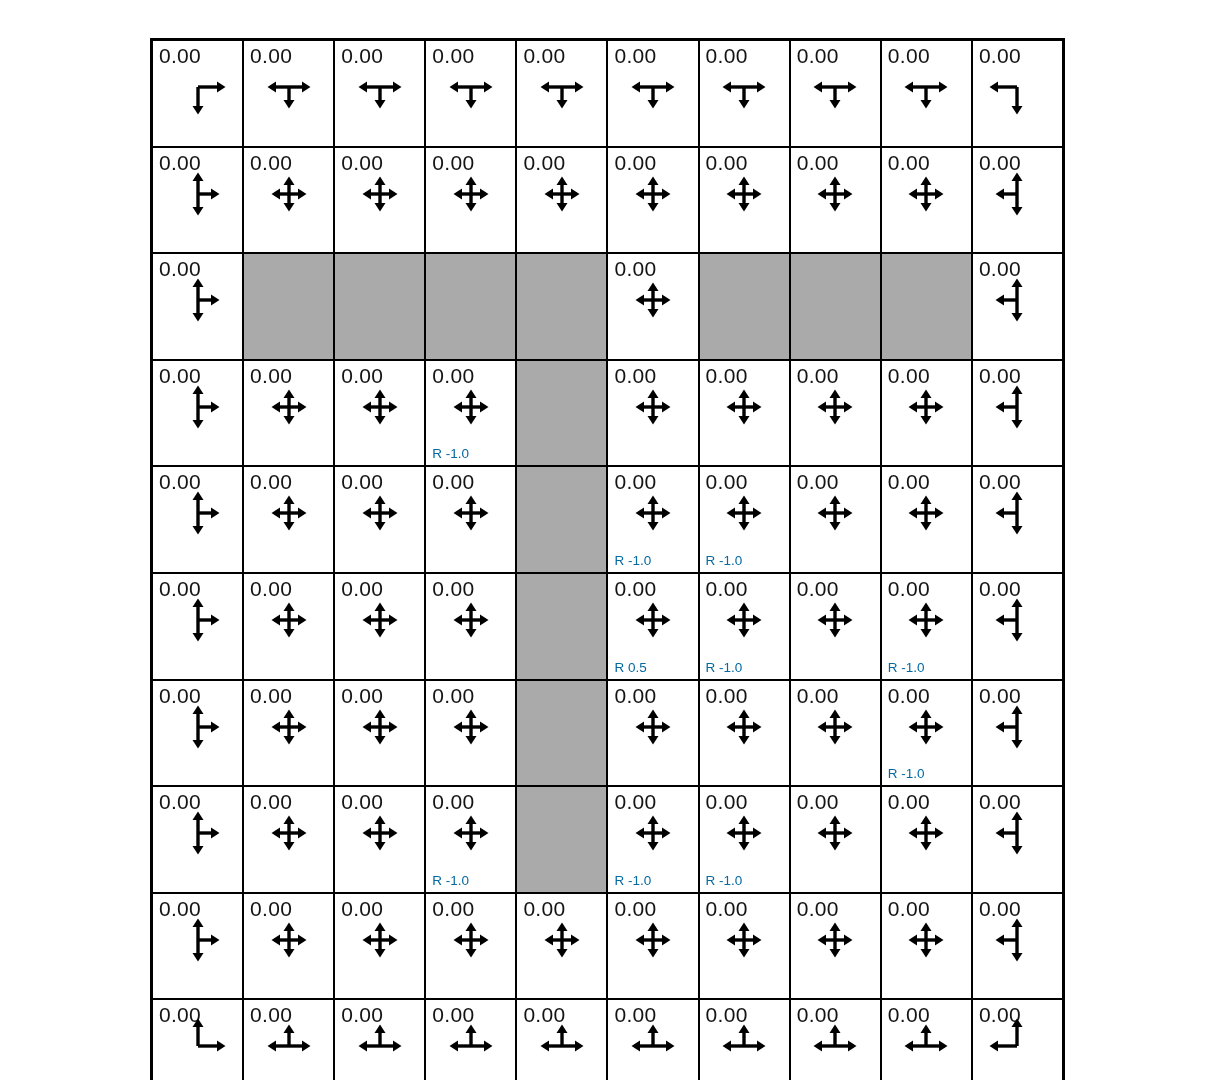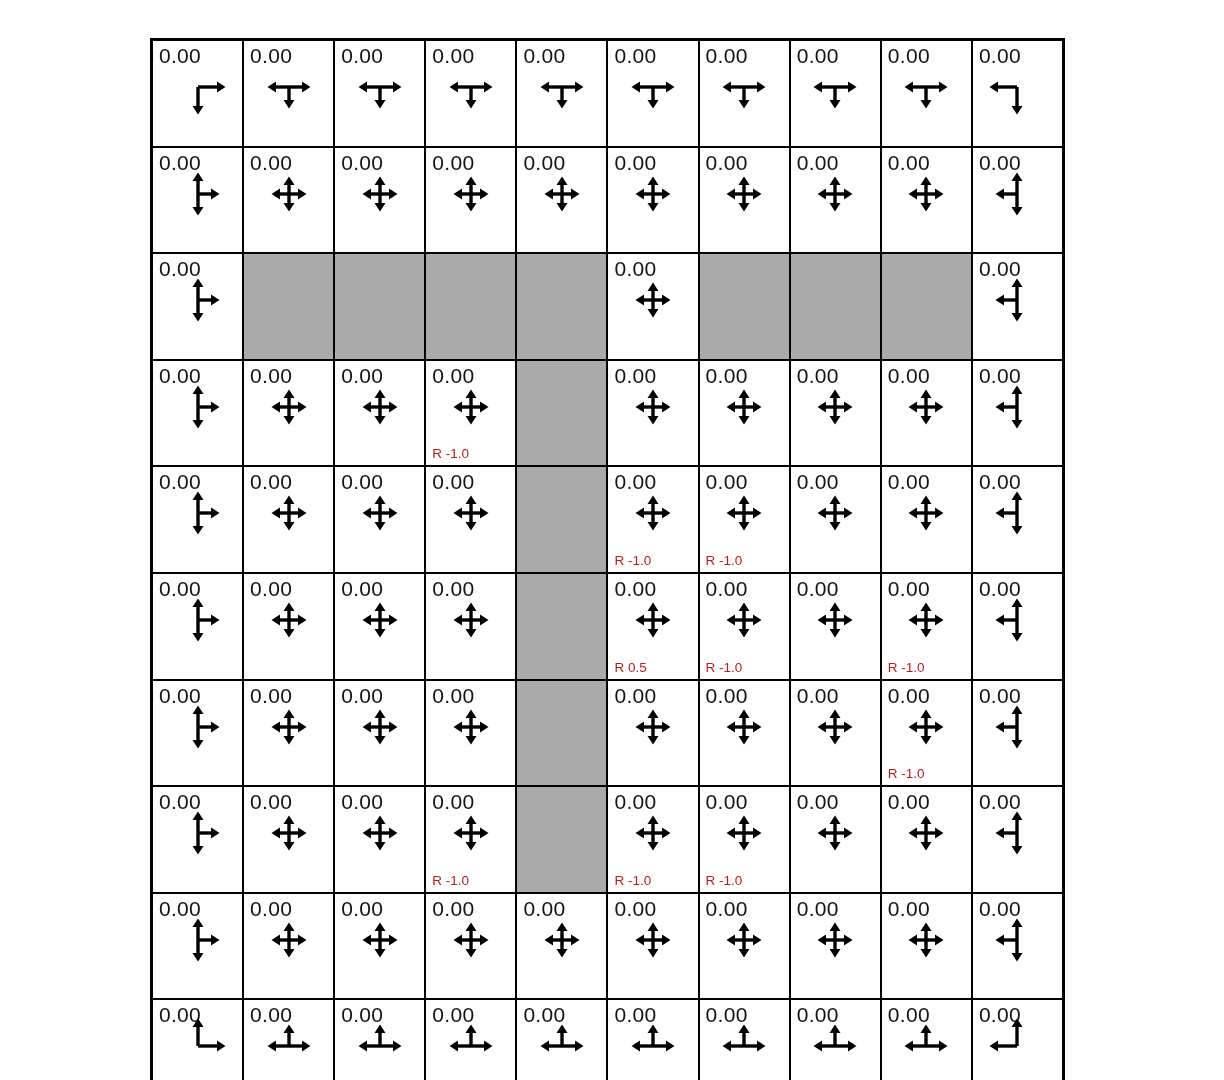--- a/index.html
+++ b/index.html
@@ -46,21 +46,21 @@
     position: absolute;
     top: 3px; left: 6px;
     font-size: 21px;
     color: #141414;
     letter-spacing: 0.3px;
   }
   .reward {
     position: absolute;
     bottom: 4px; left: 6px;
     font-size: 13.5px;
-    color: #b91c1c;
+    color: #0369a1;
   }
   .arrow-wrap {
     position: absolute;
     left: 50%; top: 46px;
     transform: translate(-50%, -50%);
     width: 60px; height: 60px;
     pointer-events: none;
   }
 </style>
 </head>

